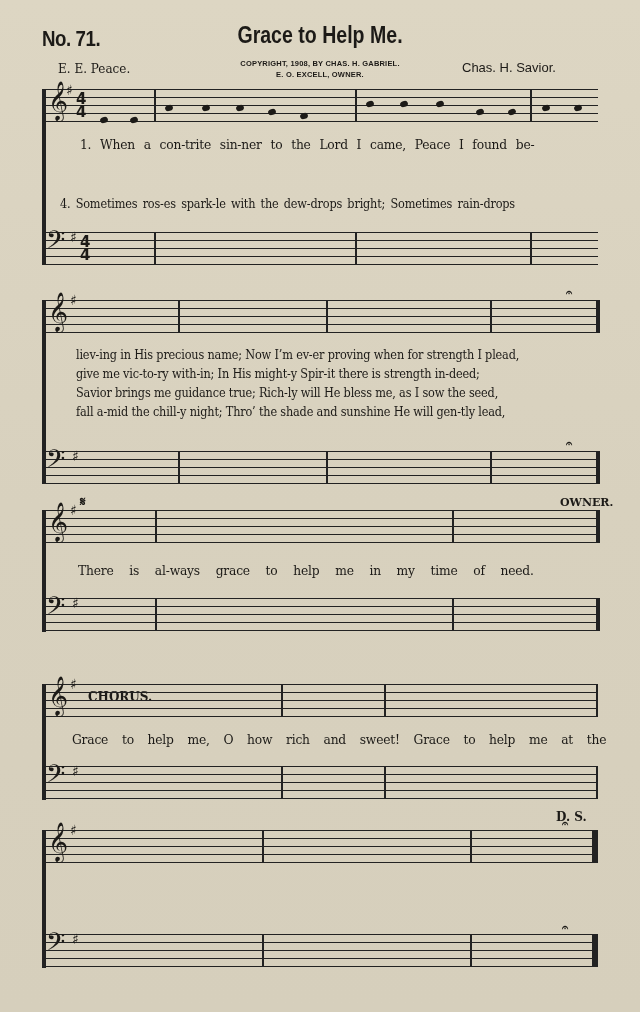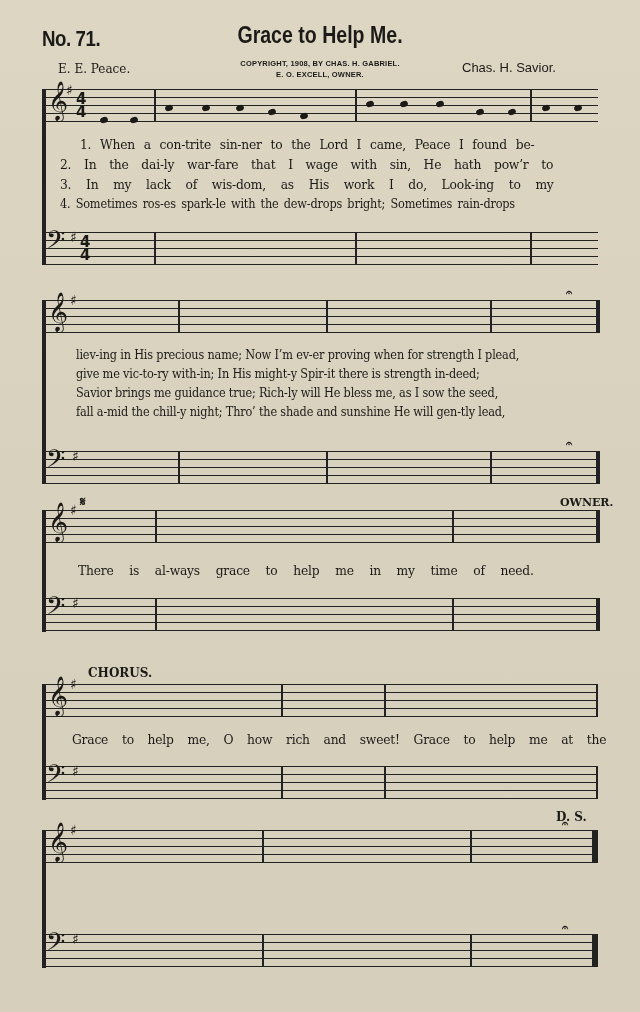--- a/index.html
+++ b/index.html
@@ -68,22 +68,20 @@
   <div class="note" style="left:300px;top:113px;"></div>
   <div class="note" style="left:366px;top:101px;"></div>
   <div class="note" style="left:400px;top:101px;"></div>
   <div class="note" style="left:436px;top:101px;"></div>
   <div class="note" style="left:476px;top:109px;"></div>
   <div class="note" style="left:508px;top:109px;"></div>
   <div class="note" style="left:542px;top:105px;"></div>
   <div class="note" style="left:574px;top:105px;"></div>
 
   <div class="lyric" style="left:60px;top:138px;word-spacing:5px;margin-left:20px;">1. When a con-trite sin-ner to the Lord I came, Peace I found be-</div>
-  <div class="lyric" style="left:60px;top:158px;word-spacing:9px;">2. In the dai-ly war-fare that I wage with sin, He hath pow’r to</div>
-  <div class="lyric" style="left:60px;top:178px;word-spacing:11px;">3. In my lack of wis-dom, as His work I do, Look-ing to my</div>
   <div class="lyric cond" style="left:60px;top:197px;word-spacing:2px;">4. Sometimes ros-es spark-le with the dew-drops bright; Sometimes rain-drops</div>
 
   <div class="staff" style="left:44px;right:42px;top:232px;">
     <div class="ln" style="top:0"></div>
       <div class="ln" style="top:8px"></div>
       <div class="ln" style="top:16px"></div>
       <div class="ln" style="top:24px"></div>
       <div class="ln" style="top:32px"></div>
   </div>
   <div class="clef" style="left:46px;top:228px;font-size:30px;">𝄢</div>
@@ -153,21 +151,21 @@
       <div class="ln" style="top:24px"></div>
       <div class="ln" style="top:32px"></div>
   </div>
   <div class="clef" style="left:46px;top:594px;font-size:30px;">𝄢</div>
   <div class="ks" style="left:72px;top:595px;">♯</div>
   <div class="bar" style="left:155px;top:598px;height:33px;"></div>
   <div class="bar" style="left:452px;top:598px;height:33px;"></div>
   <div class="endbar" style="left:596px;top:598px;height:33px;"></div>
 
 
-  <div class="mark" style="left:88px;top:666px;font-size:12px;text-align:center;">CHORUS.</div>
+  <div class="mark" style="left:88px;top:690px;font-size:12px;text-align:center;">CHORUS.</div>
   <div class="sysbar" style="left:42px;top:684px;height:116px;"></div>
   <div class="staff" style="left:44px;right:42px;top:684px;">
     <div class="ln" style="top:0"></div>
       <div class="ln" style="top:8px"></div>
       <div class="ln" style="top:16px"></div>
       <div class="ln" style="top:24px"></div>
       <div class="ln" style="top:32px"></div>
   </div>
   <div class="clef" style="left:48px;top:678px;">𝄞</div>
   <div class="ks" style="left:70px;top:676px;">♯</div>

